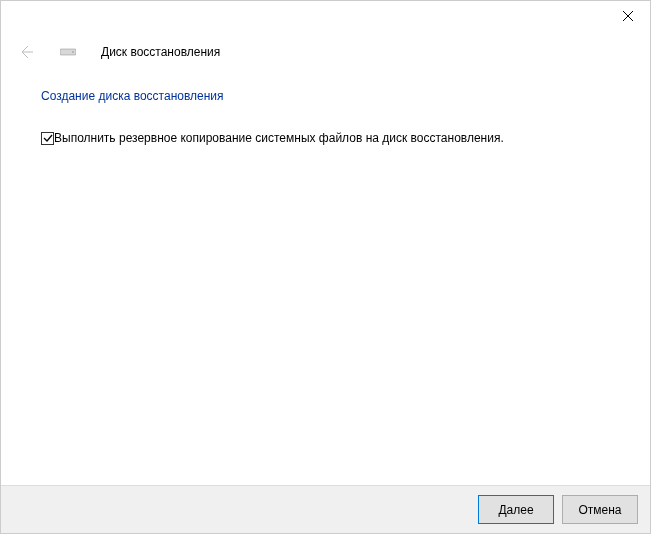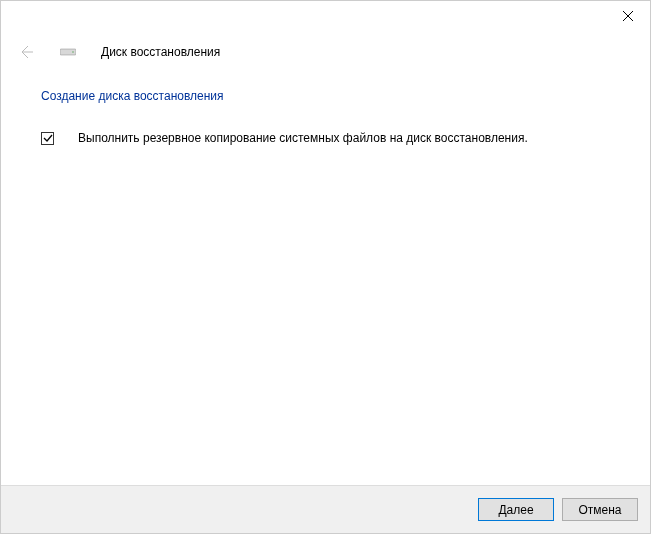--- a/index.html
+++ b/index.html
@@ -65,21 +65,21 @@
     }
     .description {
       font-size: 12px;
       color: #000;
       line-height: 1.5;
       margin-bottom: 120px;
     }
     .checkbox-row {
       display: flex;
       align-items: center;
-      gap: 24px;
+      gap: 0;
     }
     .checkbox {
       width: 13px;
       height: 13px;
       border: 1px solid #333;
       display: flex;
       align-items: center;
       justify-content: center;
       cursor: pointer;
       flex-shrink: 0;
@@ -98,21 +98,21 @@
       border-top: 1px solid #ddd;
       background: #f0f0f0;
       display: flex;
       align-items: center;
       justify-content: flex-end;
       padding: 0 12px;
       gap: 8px;
     }
     .btn {
       min-width: 76px;
-      height: 23px;
+      height: 29px;
       background: #e1e1e1;
       border: 1px solid #adadad;
       font-size: 12px;
       font-family: inherit;
       cursor: pointer;
       padding: 0 12px;
     }
     .btn.primary {
       border: 1px solid #0078d7;
       background: #e1e1e1;

